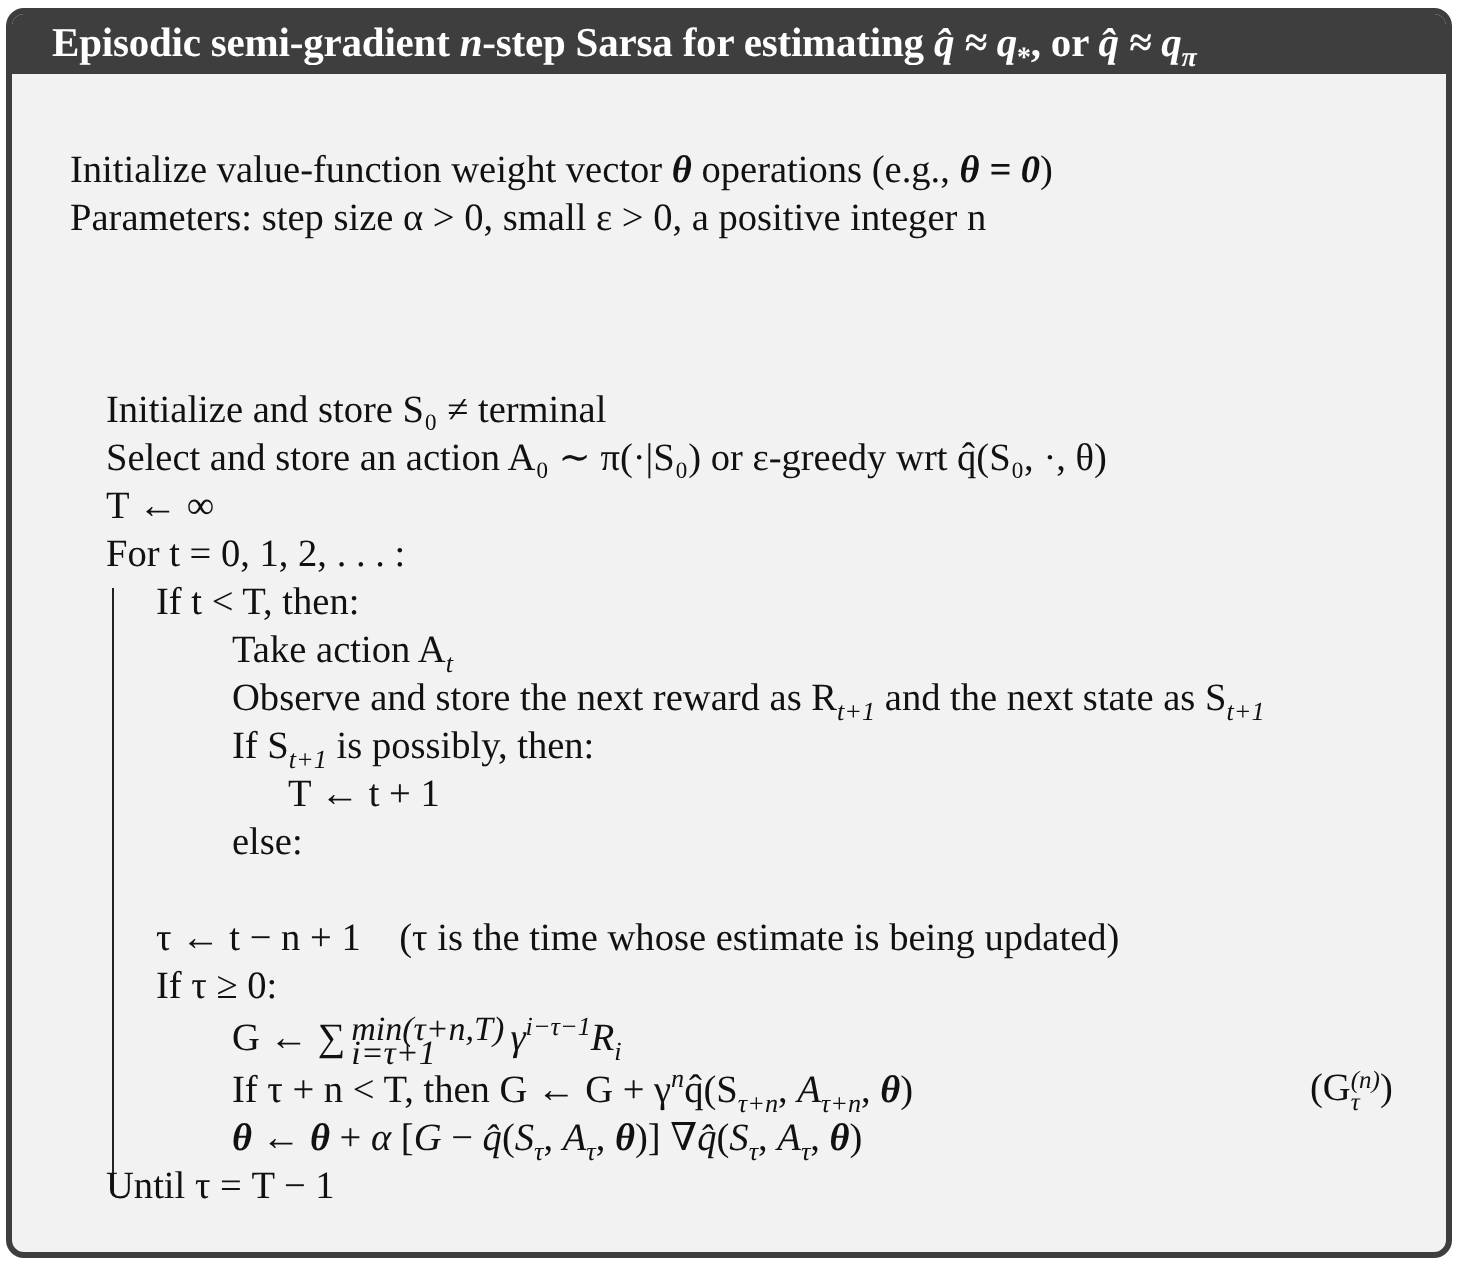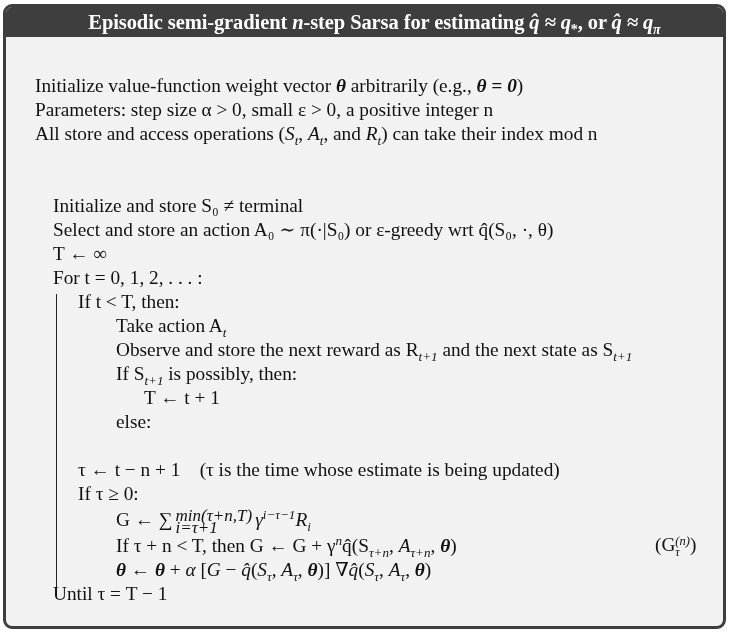--- a/index.html
+++ b/index.html
@@ -2,46 +2,43 @@
 <html><head>
 <meta charset="utf-8">
 <style>
   html, body { margin: 0; padding: 0; background: #ffffff; }
   body { width: 730px; height: 634px; position: relative; overflow: hidden;
          font-family: "Liberation Serif", "DejaVu Serif", serif; color: #111; }
   .box { position: absolute; left: 3px; top: 4px; width: 717px; height: 619px;
          border: 3px solid #3e3e3e; border-radius: 9px; background: #f2f2f2; overflow: hidden; }
   .hdr { position: absolute; left: 0; top: 0; right: 0; height: 30px; background: #3e3e3e;
          color: #ffffff; font-weight: bold; font-size: 20.5px; line-height: 30px;
-         padding-left: 20px; white-space: nowrap; letter-spacing: -0.1px; text-align: center; }
+         padding-left: 20px; white-space: nowrap; letter-spacing: -0.1px; }
   .body { position: absolute; left: 29px; top: 30px; right: 0; bottom: 0; font-size: 19.3px; }
   .ln { position: absolute; left: 0; white-space: nowrap; line-height: 24px; }
   .m { font-style: italic; }
   .b { font-weight: bold; font-style: italic; }
   sub, sup { font-size: 68%; line-height: 0; }
   .bar { position: absolute; left: 21px; width: 1.3px; background: #222; }
   .lbl { position: absolute; white-space: nowrap; }
 </style>
 </head>
 <body>
 
 <div class="box">
   <div class="hdr">
     <span>Episodic semi-gradient </span><span class="m">n</span><span>-step Sarsa for estimating </span><span class="m">q̂ ≈ q</span><sub>*</sub><span>, or </span><span class="m">q̂ ≈ q</span><sub class="m">π</sub>
   </div>
 
   <div class="body">
 
     <div class="ln" style="top:37px">
-      <span>Initialize value-function weight vector </span><span class="b">θ</span><span> arbitrarily (e.g., </span><span class="b">θ = 0</span><span>)</span>
+      <span>Initialize value-function weight vector </span><span class="b">θ</span><span> operations (e.g., </span><span class="b">θ = 0</span><span>)</span>
     </div>
     <div class="ln" style="top:61px">Parameters: step size α &gt; 0, small ε &gt; 0, a positive integer n</div>
-    <div class="ln" style="top:85px">
-      <span>All store and access operations (</span><span class="m">S</span><sub class="m">t</sub>, <span class="m">A</span><sub class="m">t</sub>, and <span class="m">R</span><sub class="m">t</sub>) <span>can take their index mod n</span>
-    </div>
 
     <div class="ln" style="top:157px;left:18px">Initialize and store S₀ ≠ terminal</div>
     <div class="ln" style="top:181px;left:18px">Select and store an action A₀ ∼ π(·|S₀) or ε-greedy wrt q̂(S₀, ·, θ)</div>
     <div class="ln" style="top:205px;left:18px">T ← ∞</div>
     <div class="ln" style="top:229px;left:18px">For t = 0, 1, 2, . . . :</div>
 
     <div class="bar" style="top:257px;height:302px"></div>
 
     <div class="ln" style="top:253px;left:43px">If t &lt; T, then:</div>
     <div class="ln" style="top:277px;left:81px"><span>Take action A</span><sub class="m">t</sub></div>

